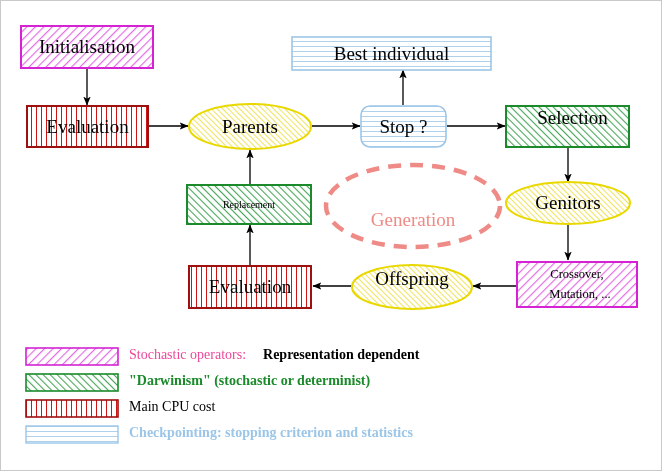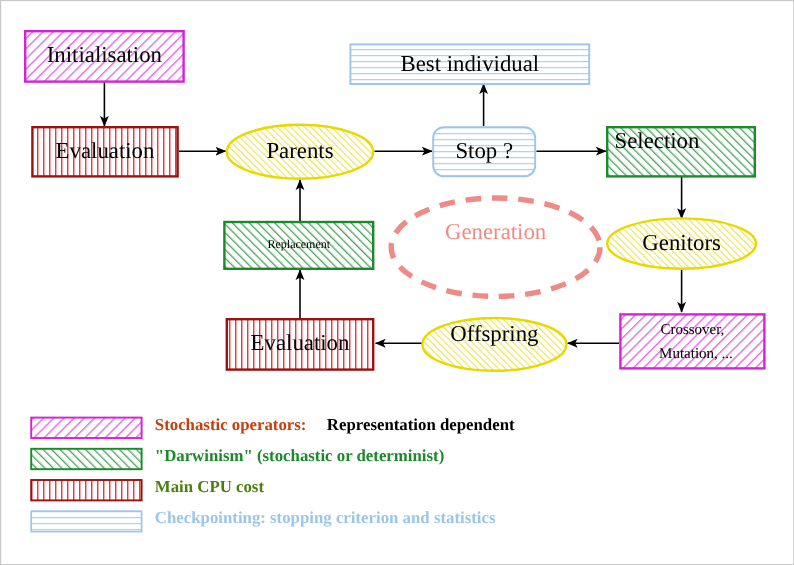--- a/index.html
+++ b/index.html
@@ -8,24 +8,24 @@
         border:1px solid #c9c9c9;box-sizing:border-box;}
   svg.layer{position:absolute;left:0;top:0;width:662px;height:471px;}
   .node-label{position:absolute;display:flex;align-items:center;justify-content:center;
         text-align:center;color:#000;pointer-events:none;}
   .lbl-lg{font-size:19px;}
   .lbl-md{font-size:17px;}
   .lbl-sm{font-size:12.5px;line-height:14px;}
   .gen-label{position:absolute;display:flex;align-items:center;justify-content:center;
         color:#ef8b86;font-size:19px;}
   .legend-row{position:absolute;left:128px;font-size:14px;white-space:nowrap;}
-  .lg1{color:#c2410c;font-weight:bold;}
+  .lg1{color:#ec4899;font-weight:normal;}
   .lg1b{color:#000000;font-weight:bold;}
   .lg2{color:#1a8a2a;font-weight:bold;}
-  .lg3{color:#4d7c0f;font-weight:bold;}
+  .lg3{color:#000000;font-weight:normal;}
   .lg4{color:#9cc6e8;font-weight:bold;}
 </style>
 </head>
 <body>
 
 <div id="root">
 
   <svg class="layer" viewBox="0 0 662 471">
     <defs>
       <pattern id="hatchMagenta" width="6" height="6" patternUnits="userSpaceOnUse" patternTransform="rotate(45)">
@@ -100,25 +100,25 @@
   <div class="node-label lbl-lg" style="left:20px;top:25px;width:132px;height:42px;">Initialisation</div>
 
   <div class="node-label lbl-lg" style="left:26px;top:105px;width:121px;height:41px;">Evaluation</div>
 
   <div class="node-label lbl-lg" style="left:188px;top:103px;width:122px;height:45px;">Parents</div>
 
   <div class="node-label lbl-lg" style="left:291px;top:36px;width:199px;height:33px;">Best individual</div>
 
   <div class="node-label lbl-lg" style="left:360px;top:105px;width:85px;height:41px;border-radius:11px;">Stop ?</div>
 
-  <div class="node-label lbl-lg" style="left:485px;top:105px;width:123px;height:24px;">Selection</div>
+  <div class="node-label lbl-lg" style="left:510px;top:105px;width:123px;height:24px;">Selection</div>
 
   <div class="node-label lbl-md" style="left:186px;top:184px;width:124px;height:39px;font-size:10px;">Replacement</div>
 
-  <div class="gen-label" style="left:325px;top:172px;width:174px;height:42px;">Generation</div>
+  <div class="gen-label" style="left:325px;top:198px;width:174px;height:42px;">Generation</div>
 
   <div class="node-label lbl-lg" style="left:505px;top:181px;width:124px;height:42px;">Genitors</div>
 
   <div class="node-label lbl-lg" style="left:351px;top:264px;width:120px;height:28px;">Offspring</div>
 
   <div class="node-label lbl-lg" style="left:188px;top:265px;width:122px;height:42px;">Evaluation</div>
 
   <div class="node-label lbl-sm" style="left:519px;top:283px;width:120px;height:20px;">Mutation, ...</div>
   <div class="node-label lbl-sm" style="left:516px;top:263px;width:120px;height:20px;">Crossover,</div>
 

